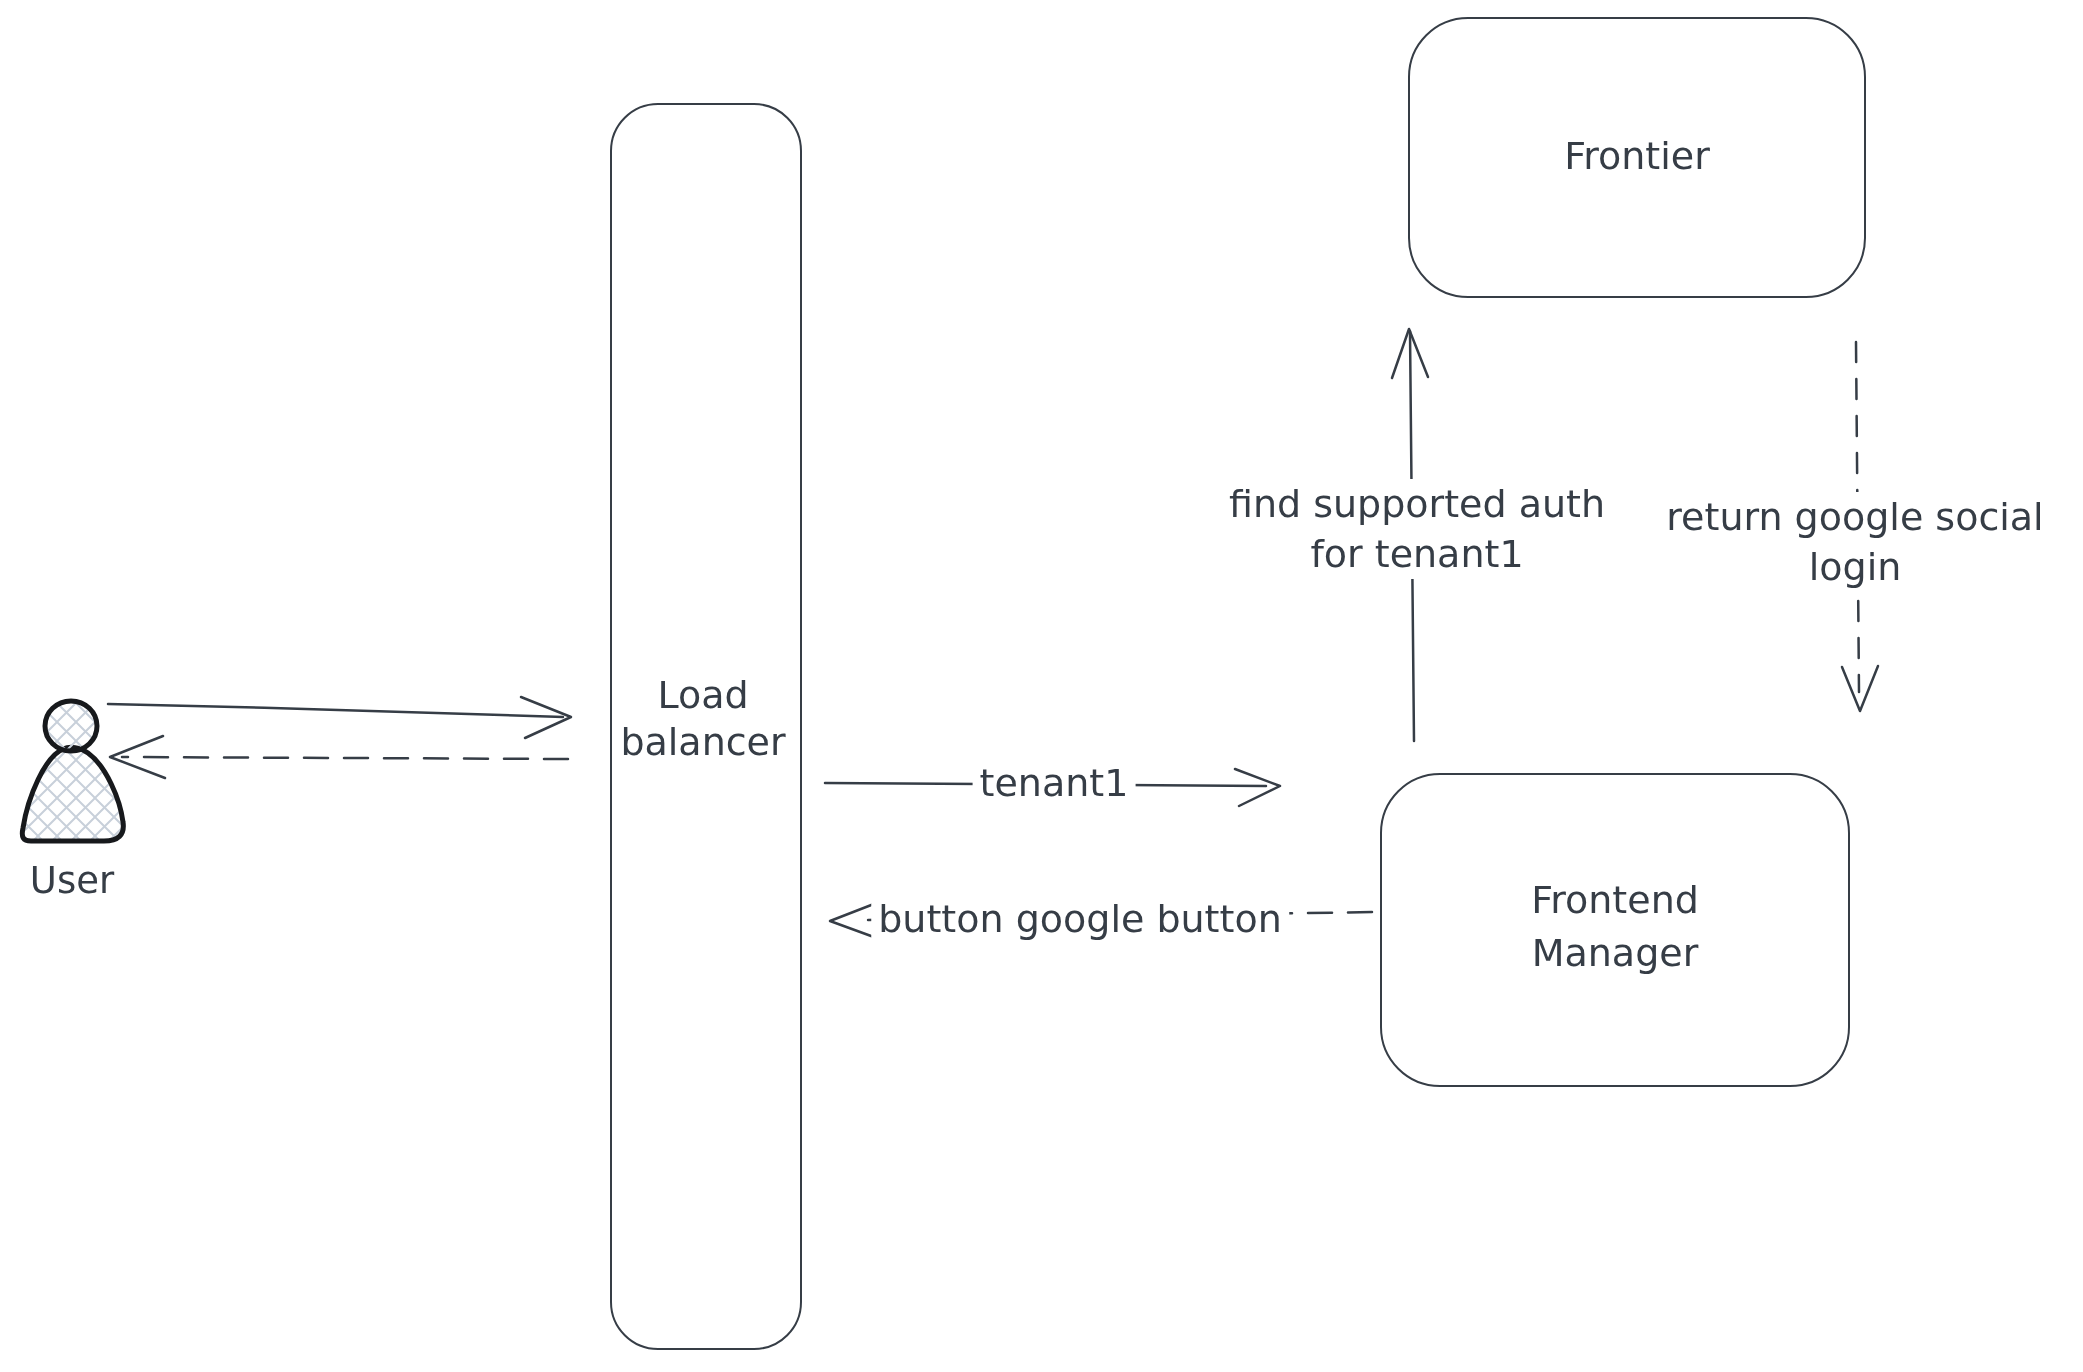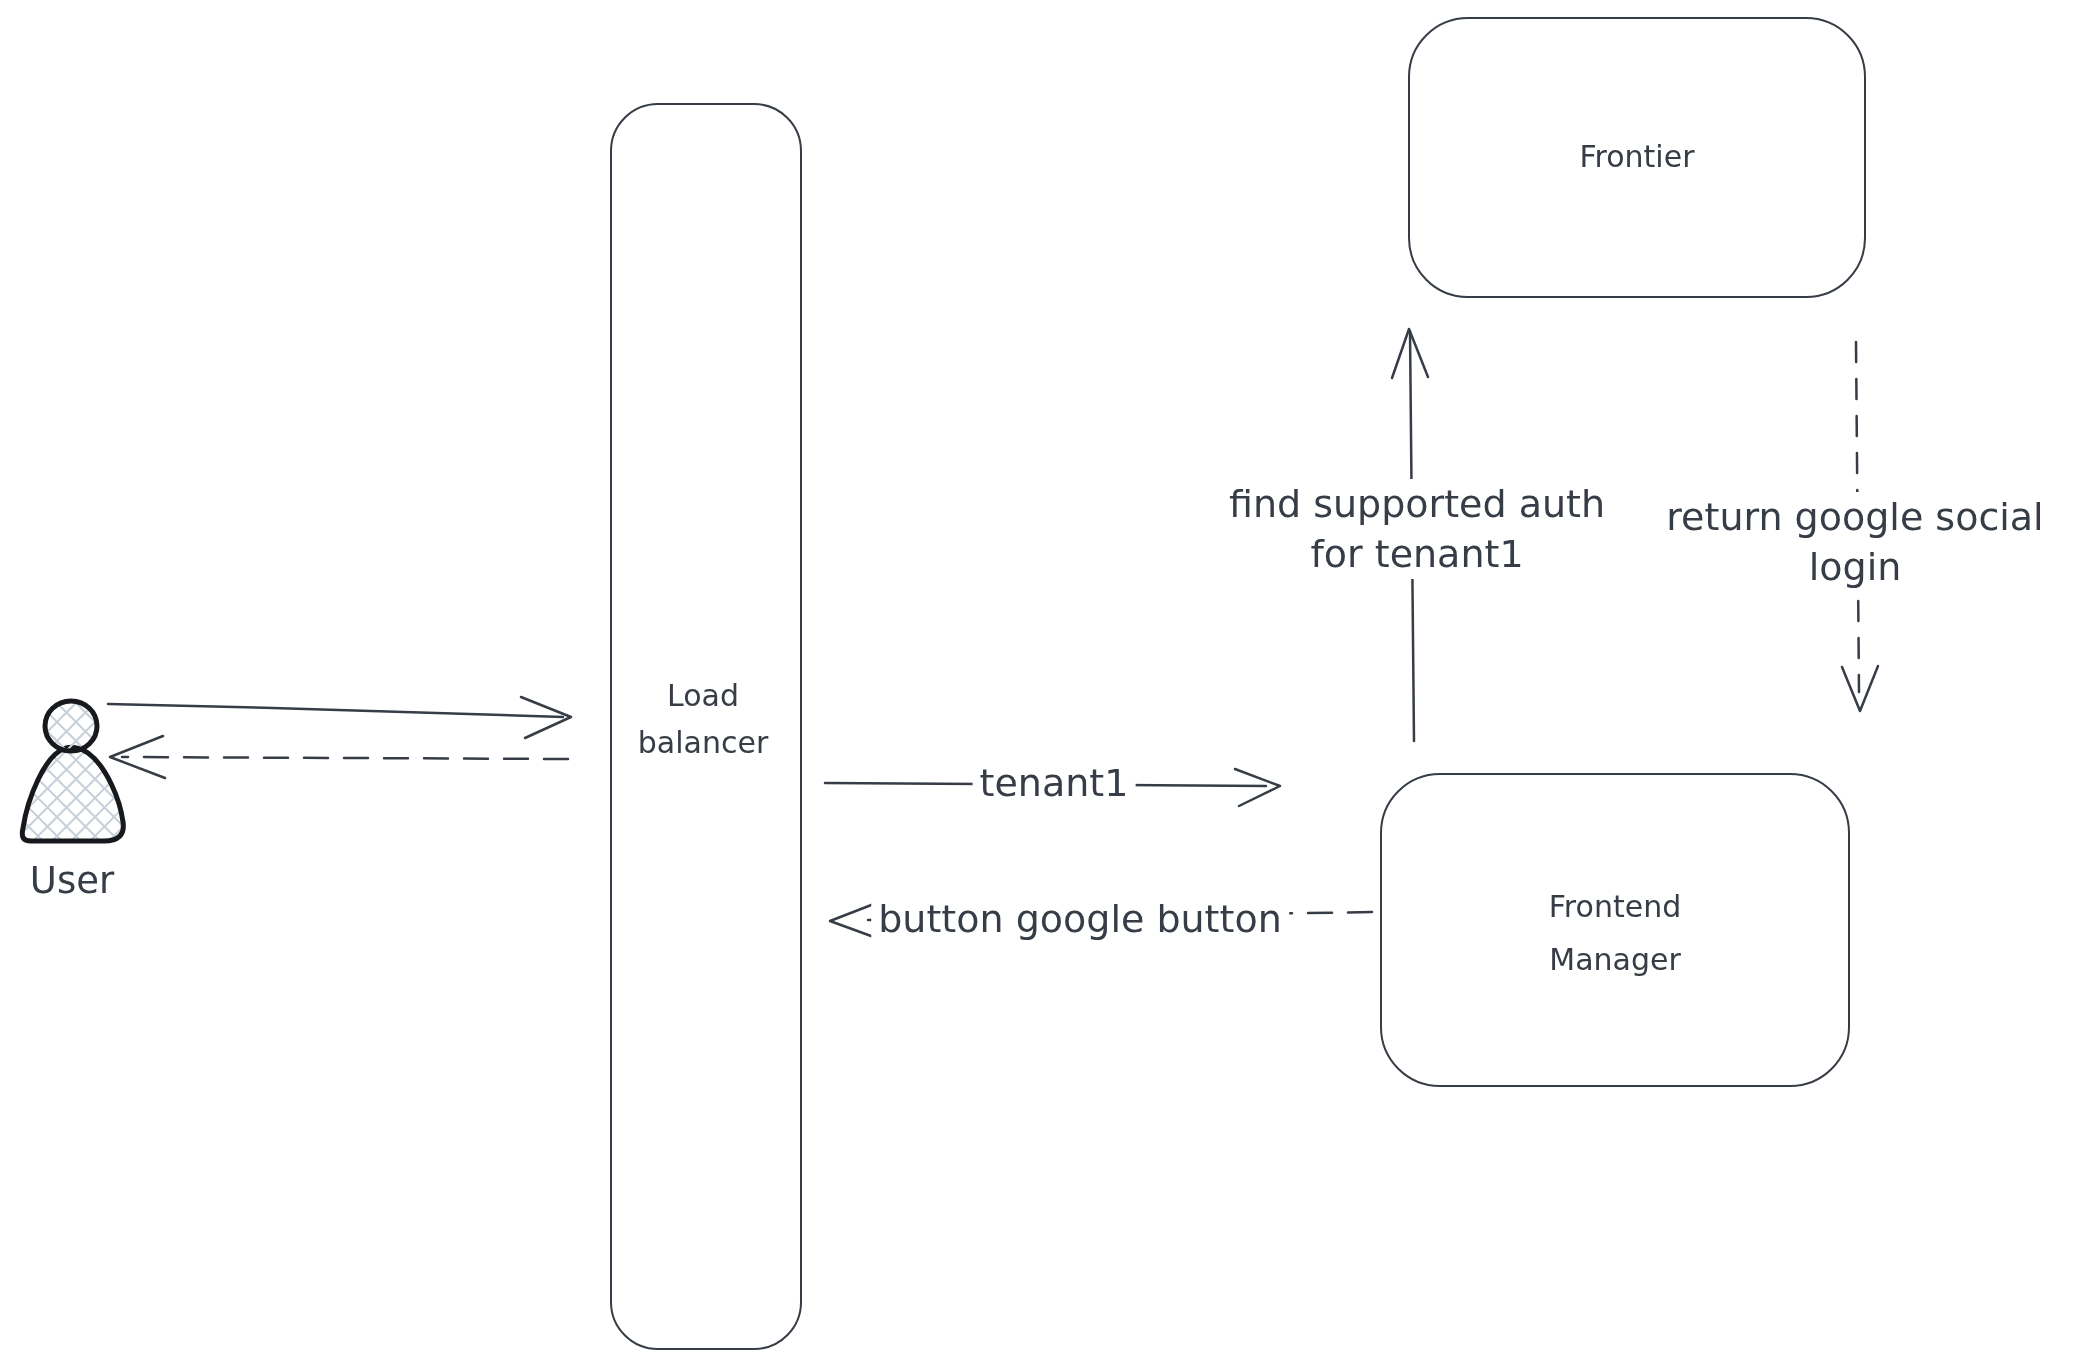--- a/index.html
+++ b/index.html
@@ -29,26 +29,26 @@
   #box-frontier{left:1408px;top:17px;width:458px;height:281px;border-radius:60px;}
   #box-fm{left:1380px;top:773px;width:470px;height:314px;border-radius:60px;}
   .label{
     position:absolute;
     transform:translate(-50%,-50%);
     text-align:center;
     white-space:nowrap;
     color:var(--ink);
     line-height:1.25;
   }
-  .node-label{font-size:30px;}
+  .node-label{font-size:38px;}
   .edge-label{font-size:38px;}
   .edge-label .bg{background:var(--bg);padding:1px 7px;display:inline-block;}
   .lh47{line-height:47px;}
   .lh48{line-height:48px;}
-  .lh53{line-height:53px;margin-top:6px;}
+  .lh53{line-height:53px;}
   .fs37{font-size:37px;}
 </style>
 </head>
 <body>
 
 <div id="canvas">
 
   <svg id="wires" width="2083" height="1372" viewBox="0 0 2083 1372">
     <defs>
       <pattern id="hatch" width="19" height="19" patternUnits="userSpaceOnUse">

